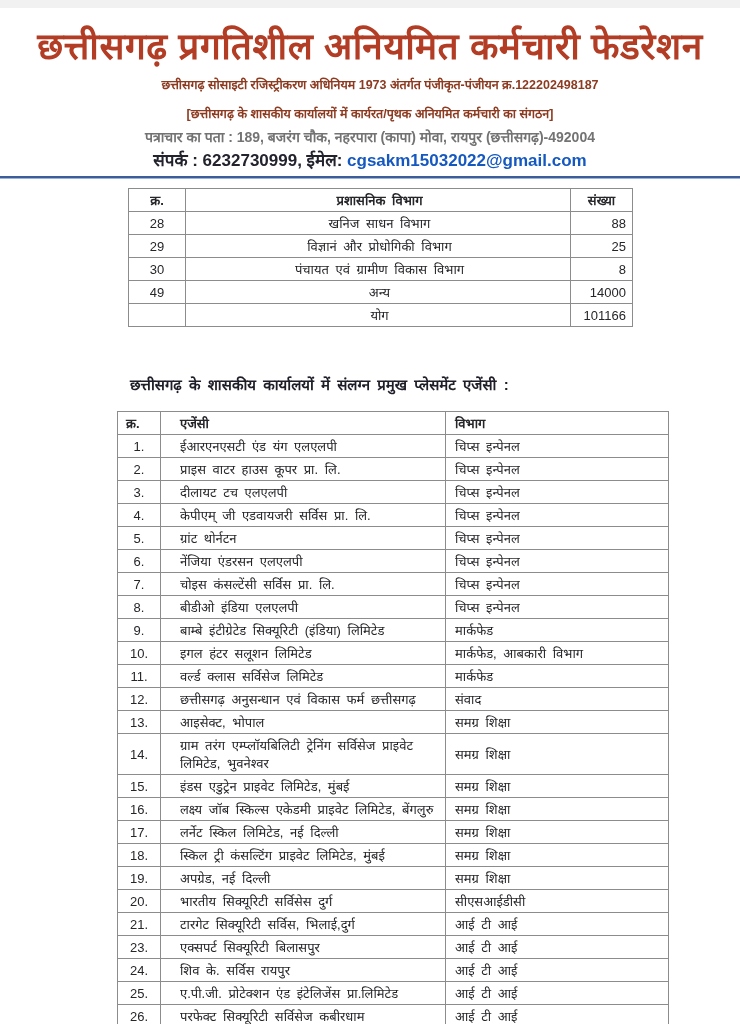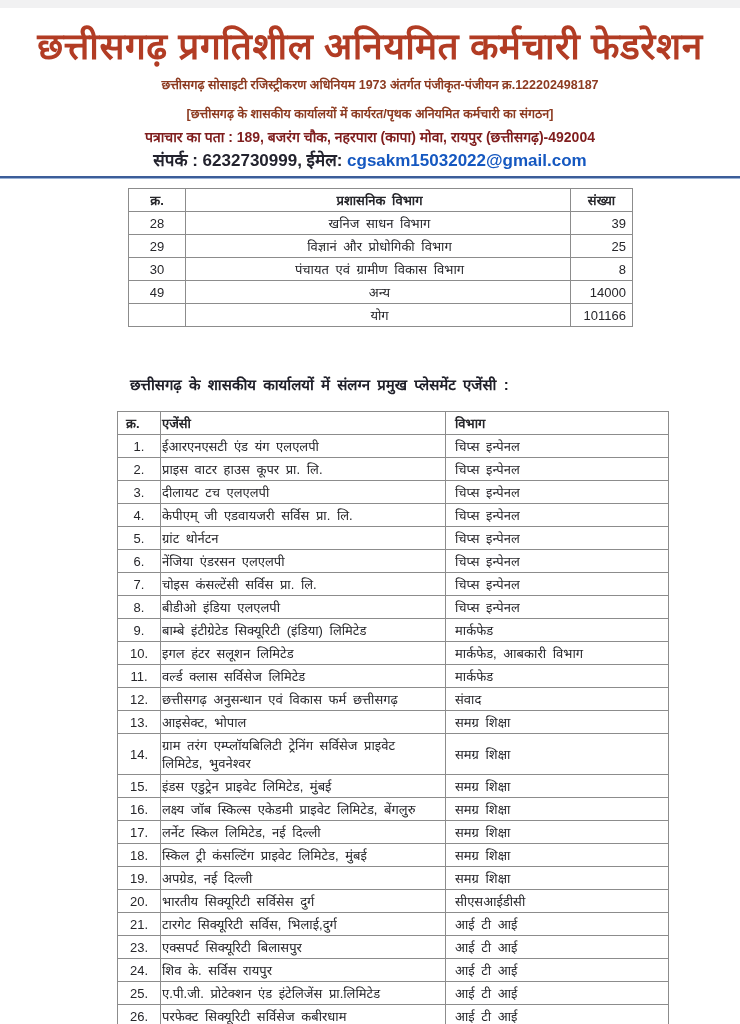--- a/index.html
+++ b/index.html
@@ -17,21 +17,21 @@
     font-size: 37px; font-weight: bold; letter-spacing: 0.5px;
     color: #b23c24; line-height: 1.25;
   }
   .reg-line {
     margin-top: 6px; font-size: 12.5px; font-weight: bold; color: #8c3a20; padding-left: 20px;
   }
   .org-line {
     margin-top: 12px; font-size: 12.5px; font-weight: bold; color: #8c3a20;
   }
   .address-line {
-    margin-top: 5px; font-size: 14px; font-weight: bold; color: #7f1d1d;
+    margin-top: 5px; font-size: 14px; font-weight: bold; color: #737373;
   }
   .contact-line {
     margin-top: 2px; font-size: 17px; font-weight: bold; color: #23232e;
   }
   .email-link { color: #1558c0; text-decoration: none; font-weight: bold; }
 
   .separator {
     margin-top: 5px; width: 100%;
     height: 3px; background: #3c5d99;
     border-bottom: 1px solid #9ab2d6;
@@ -68,21 +68,21 @@
 
   
   .agency-table {
     margin: 17px 0 0 117px;
     width: 551px;
   }
   .agency-table th { font-weight: bold; text-align: left; height: 22px; padding-left: 9px; }
   .agency-table td { height: 22px; }
   .agency-table .col-no  { width: 43px; text-align: center; padding-left: 2px; padding-right: 2px; }
   .agency-table th.col-no { text-align: left; padding-left: 8px; }
-  .agency-table .col-ag  { width: 285px; text-align: left; padding-left: 1px; word-spacing: 3px; }
+  .agency-table .col-ag  { width: 285px; text-align: left; padding-left: 19px; word-spacing: 3px; }
   .agency-table .col-dv  { width: 223px; text-align: left; padding-left: 9px; word-spacing: 3px; }
 </style>
 </head>
 <body>
 
 <div class="top-strip"></div>
 
 <div class="letterhead">
   <div class="org-title">छत्तीसगढ़ प्रगतिशील अनियमित कर्मचारी फेडरेशन</div>
   <div class="reg-line">छत्तीसगढ़ सोसाइटी रजिस्ट्रीकरण अधिनियम 1973 अंतर्गत पंजीकृत-पंजीयन क्र.122202498187</div>
@@ -98,21 +98,21 @@
     <tr>
       <th class="col-no">क्र.</th>
       <th class="col-dept">प्रशासनिक विभाग</th>
       <th class="col-cnt">संख्या</th>
     </tr>
   </thead>
   <tbody id="dept-tbody">
       <tr>
         <td class="col-no">28</td>
         <td class="col-dept">खनिज साधन विभाग</td>
-        <td class="col-cnt">39</td>
+        <td class="col-cnt">88</td>
       </tr>
       <tr>
         <td class="col-no">29</td>
         <td class="col-dept">विज्ञानं और प्रोधोगिकी विभाग</td>
         <td class="col-cnt">25</td>
       </tr>
       <tr>
         <td class="col-no">30</td>
         <td class="col-dept">पंचायत एवं ग्रामीण विकास विभाग</td>
         <td class="col-cnt">8</td>

